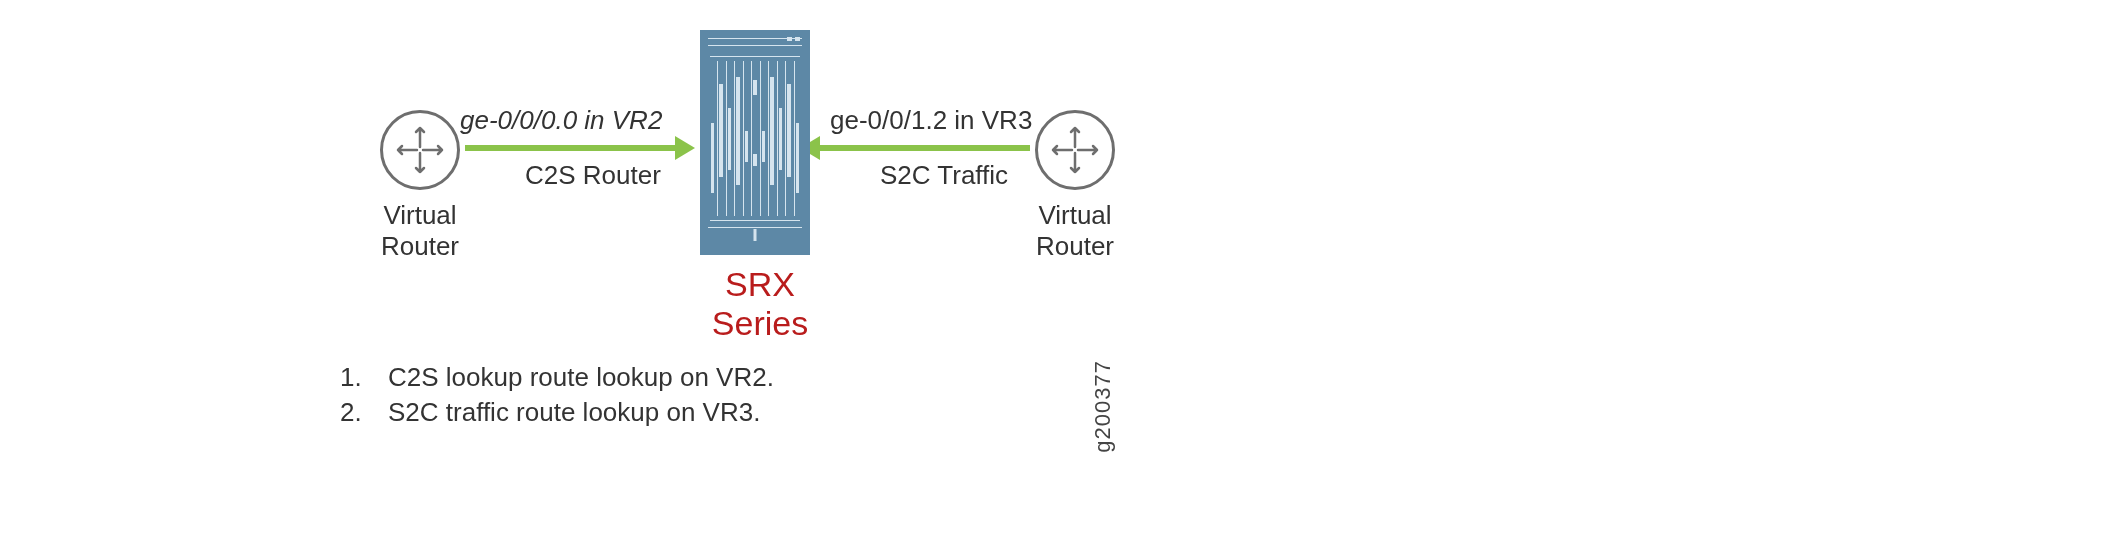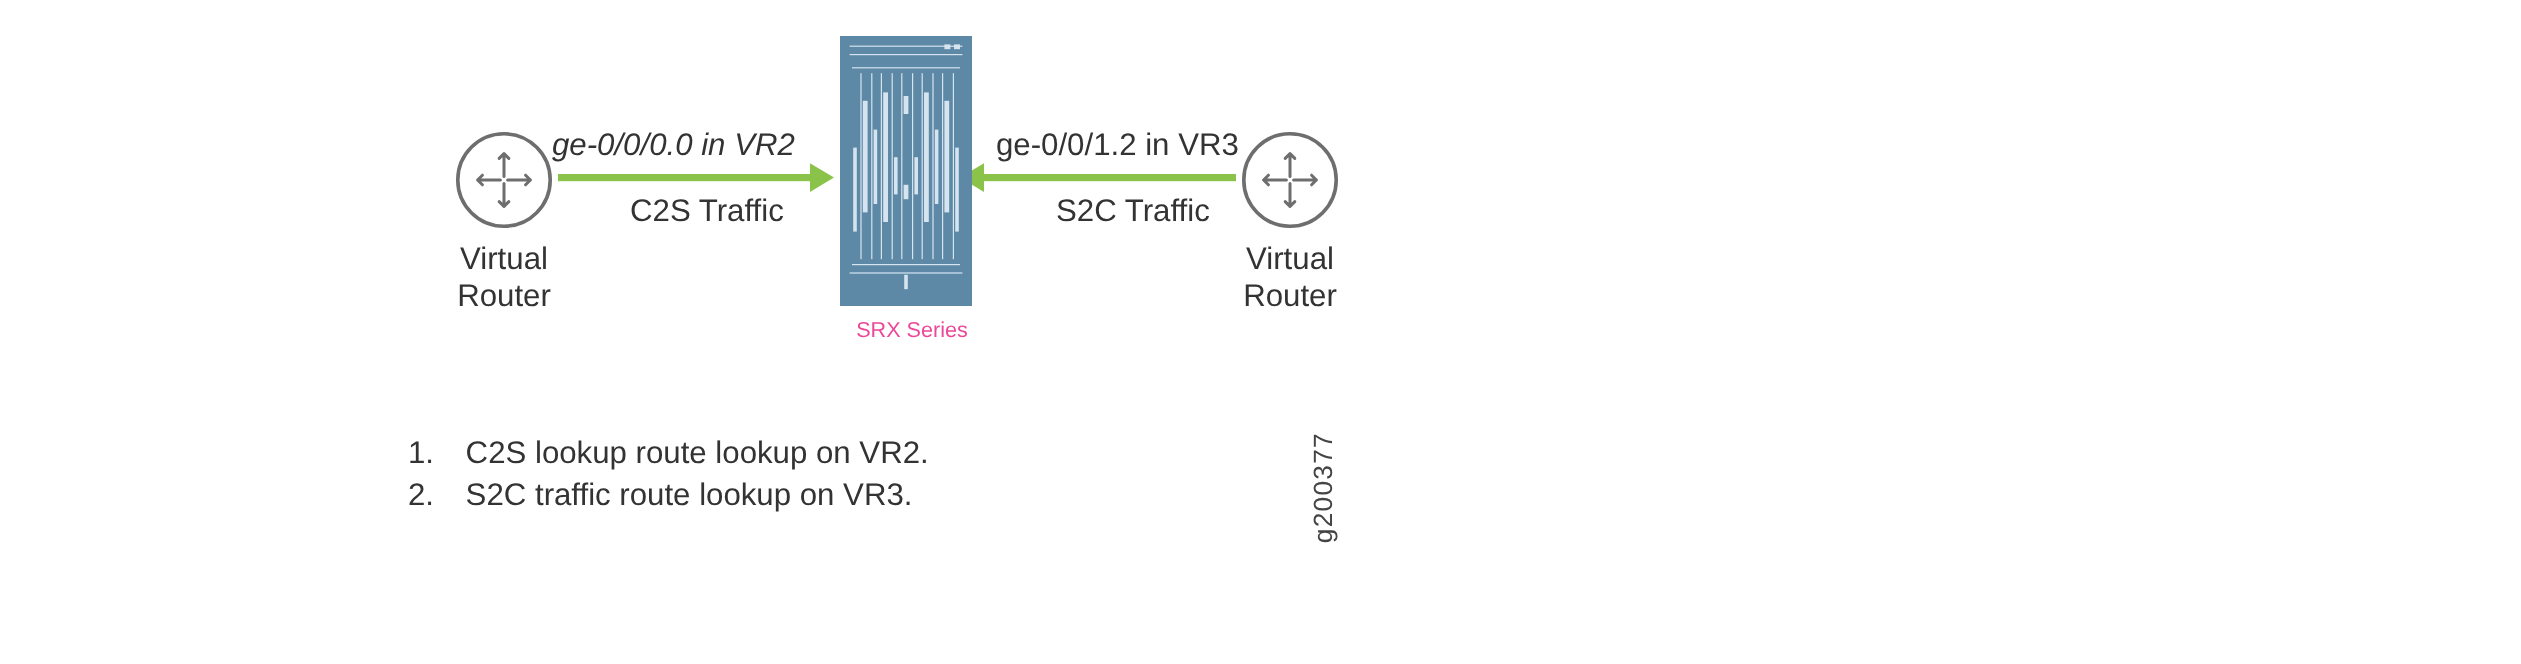--- a/index.html
+++ b/index.html
@@ -170,22 +170,22 @@
       left: 50%;
       transform: translateX(-50%);
       width: 3px;
       height: 12px;
       background: #d5e4ee;
     }
     .srx-label {
       position: absolute;
       left: 690px;
       top: 265px;
-      font-size: 18px;
-      color: #ec4899;
+      font-size: 34px;
+      color: #b91c1c;
       width: 140px;
       text-align: center;
     }
     .notes {
       position: absolute;
       left: 340px;
       top: 360px;
       font-size: 26px;
       color: #333;
       line-height: 1.35;
@@ -234,21 +234,21 @@
         </g>
       </svg>
     </div>
   </div>
   <div class="router-label label-right" style="white-space:pre-line">Virtual
 Router</div>
 
   <div class="arrow-line arrow-left"></div>
   <div class="arrowhead-right"></div>
   <div class="arrow-label-top-left">ge-0/0/0.0 in VR2</div>
-  <div class="arrow-label-bottom-left">C2S Traffic</div>
+  <div class="arrow-label-bottom-left">C2S Router</div>
 
   <div class="arrow-line arrow-right"></div>
   <div class="arrowhead-left"></div>
   <div class="arrow-label-top-right">ge-0/0/1.2 in VR3</div>
   <div class="arrow-label-bottom-right">S2C Traffic</div>
 
   <div class="srx-device">
     <div class="srx-inner">
       <div class="srx-top-bar"></div>
       <div class="srx-dots">

